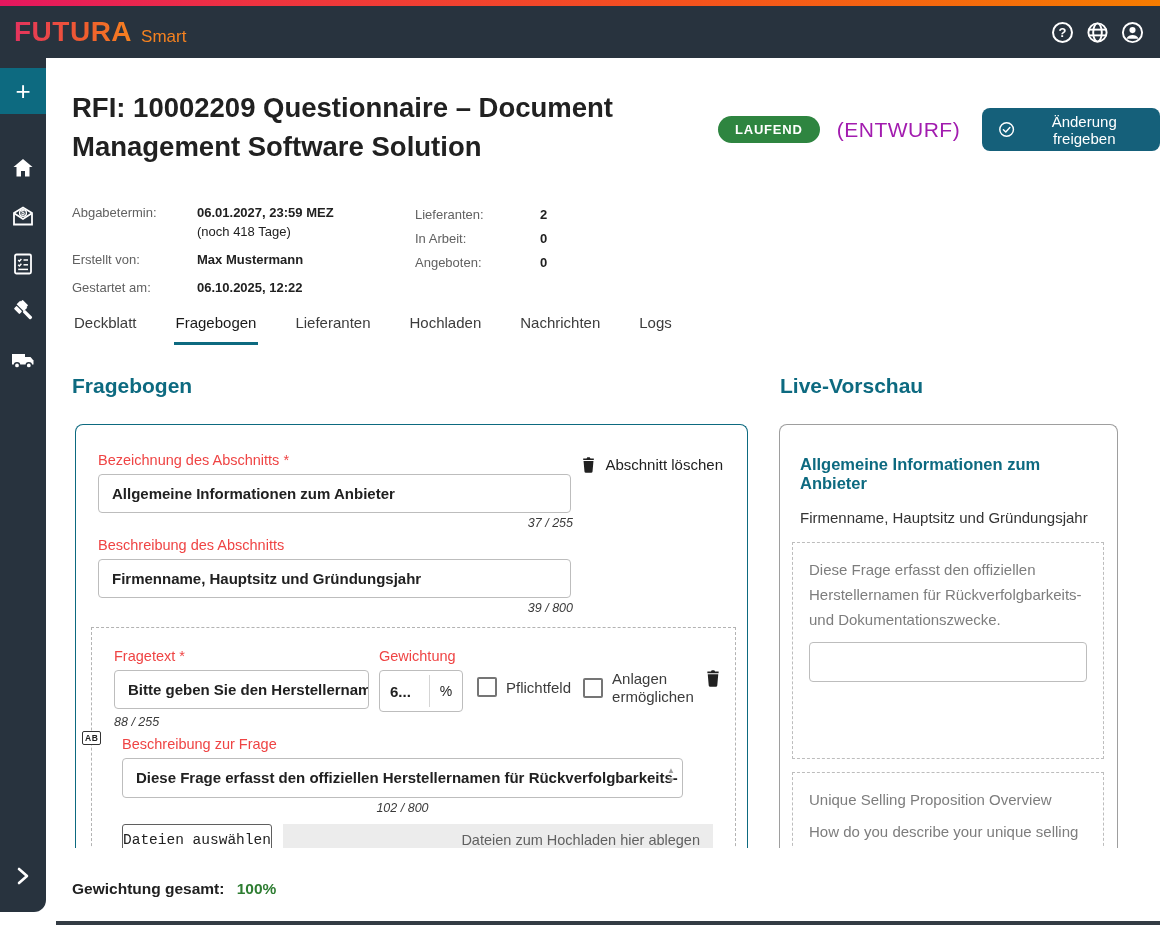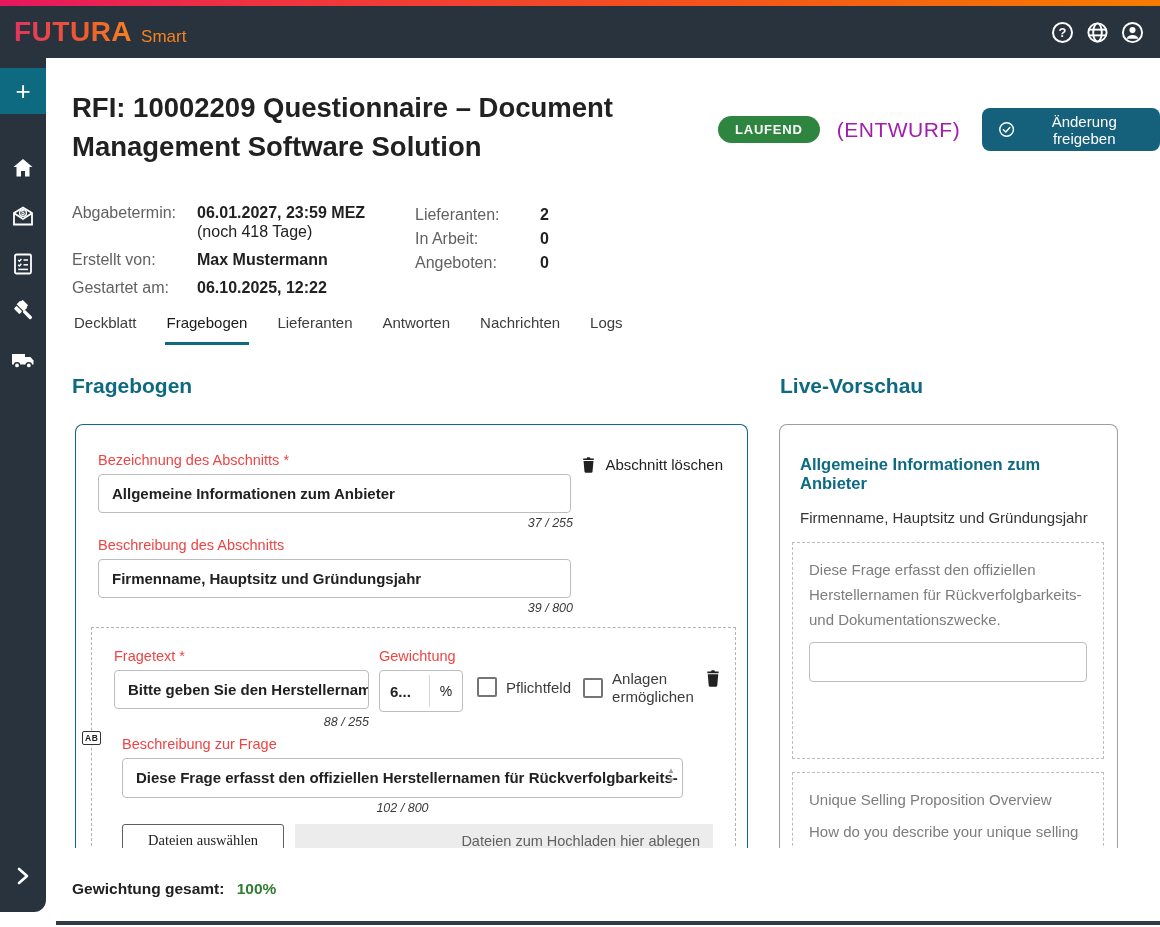--- a/index.html
+++ b/index.html
@@ -35,28 +35,28 @@
   .page-title { position:absolute; left:26px; top:30px; width:600px;
     font-size:27.5px; font-weight:bold; line-height:39px; color:#212121; }
   .status-row { position:absolute; left:672px; top:50px; display:flex; align-items:center; }
   .pill { background:#2e8540; color:#fff; font-size:13px; font-weight:bold; letter-spacing:.8px;
     border-radius:14px; padding:6px 17px; }
   .entwurf { font-size:21px; color:#a21caf; margin-left:17px; letter-spacing:.5px; }
   .release-btn { margin-left:22px; background:#15607a; color:#fff; border:none; border-radius:8px;
     height:43px; padding:0 16px; font-size:15px; font-family:inherit; display:flex; align-items:center; gap:9px; cursor:pointer; }
   
   .meta-grid { position:absolute; display:grid; grid-template-columns:125px auto; row-gap:9px;
-    font-size:16px; line-height:19px; }
+    font-size:13px; line-height:19px; }
   .meta-left { top:145px; left:26px; }
   .meta-right { top:147px; left:369px; row-gap:5px; }
   .meta-label { color:#616161; }
   .meta-value { font-weight:bold; color:#212121; }
   .meta-sub { font-weight:normal; }
   
-  .tabs { position:absolute; left:26px; top:250px; display:flex; gap:26px; font-size:15px; color:#3c3c3c; }
+  .tabs { position:absolute; left:26px; top:250px; display:flex; gap:35px; font-size:15px; color:#3c3c3c; }
   .tab { padding:6px 2px 11px; cursor:pointer; }
   .tab.active { color:#1a1a1a; font-weight:normal; border-bottom:3px solid #0d6a80; }
   
   .sec-heading { position:absolute; top:316px; font-size:21px; font-weight:bold; color:#0d6a80; }
   .sec-heading.left { left:26px; }
   .sec-heading.right { left:734px; }
   
   .card-editor { position:absolute; left:29px; top:366px; width:673px; height:424px;
     border:1px solid #0d6a80; border-bottom:none; border-radius:8px 8px 0 0; overflow:hidden;
     padding:20px 22px; background:#fff; }
@@ -79,32 +79,32 @@
   .weight-val { flex:1; display:flex; align-items:center; padding-left:10px; font-size:15px; font-weight:bold; }
   .weight-sep { width:1px; background:#d5d5d5; margin:4px 0; }
   .weight-unit { width:32px; display:flex; align-items:center; justify-content:center; font-size:14px; color:#212121; }
   .chk-group { display:flex; align-items:center; gap:9px; }
   .chk-1 { margin-left:14px; margin-top:29px; }
   .chk-2 { margin-left:12px; margin-top:22px; }
   .checkbox { width:20px; height:20px; border:2px solid #757575; border-radius:2px; background:#fff; cursor:pointer; flex:none; }
   .chk-label { font-size:15px; color:#3c3c3c; }
   .chk-label.two-line { width:92px; line-height:18px; }
   .q-trash { margin-left:auto; margin-top:20px; cursor:pointer; }
-  .q-counter { width:255px; text-align:right; font-style:italic; font-size:12.5px; color:#3a3a3a; margin-top:3px; }
+  .q-counter { width:255px; text-align:left; font-style:italic; font-size:12.5px; color:#3a3a3a; margin-top:3px; }
   .q-desc-wrap { margin-left:8px; margin-top:7px; }
   .q-textarea { position:relative; width:561px; height:40px; border:1px solid #bdbdbd; border-radius:4px;
     padding:10px 26px 10px 13px; font-size:15px; font-weight:bold; white-space:nowrap; overflow:hidden; }
   .spinner { position:absolute; right:7px; top:8px; display:flex; flex-direction:column; gap:3px;
     font-size:8px; color:#9e9e9e; line-height:7px; text-align:center; cursor:pointer; }
   .q-desc-counter { width:561px; text-align:center; font-style:italic; font-size:12.5px; color:#3a3a3a; margin-top:3px; }
   .type-badge { position:absolute; left:-10px; top:103px; background:#fff; border:1px solid #333;
     border-radius:2px; font-size:8.5px; font-weight:bold; letter-spacing:.5px; padding:1px 2px; color:#212121; }
   .upload-row { display:flex; margin:9px 0 0 8px; }
-  .choose-btn { border:1px solid #5f5f5f; border-radius:3px; background:#fff; font-family:Liberation Serif, serif;
-    font-size:14.5px; color:#212121; padding:7px 25px; cursor:pointer; }
+  .choose-btn { border:1px solid #5f5f5f; border-radius:3px; background:#fff; font-family:Liberation Mono, monospace;
+    font-size:14.5px; color:#212121; padding:7px 0; cursor:pointer; }
   .dropzone { flex:1; margin-left:11px; background:#ececec; color:#616161; font-size:14.5px;
     display:flex; align-items:center; justify-content:flex-end; padding:0 13px; }
   
   .card-preview { position:absolute; left:733px; top:366px; width:339px; height:424px;
     border:1px solid #9e9e9e; border-bottom:none; border-radius:8px 8px 0 0; overflow:hidden;
     padding:16px 20px; background:#fff; }
   .pv-title { font-size:16.5px; font-weight:bold; color:#0d6a80; margin-top:14px; }
   .pv-desc { font-size:15px; color:#333; margin-top:16px; }
   .pv-q { border:1px dashed #bdbdbd; margin-left:-8px; width:312px; padding:14px 16px; }
   .pv-q1 { margin-top:16px; height:217px; }
@@ -233,21 +233,21 @@
       <div class="meta-label">In Arbeit:</div>
       <div class="meta-value">0</div>
       <div class="meta-label">Angeboten:</div>
       <div class="meta-value">0</div>
     </div>
 
     <nav class="tabs">
       <div class="tab">Deckblatt</div>
       <div class="tab active">Fragebogen</div>
       <div class="tab">Lieferanten</div>
-      <div class="tab">Antworten</div>
+      <div class="tab">Hochladen</div>
       <div class="tab">Nachrichten</div>
       <div class="tab">Logs</div>
     </nav>
 
     <h2 class="sec-heading left">Fragebogen</h2>
     <h2 class="sec-heading right">Live-Vorschau</h2>
 
     <section class="card-editor">
       <div class="del-section">
         <svg width="17" height="19" viewBox="0 0 24 26">

